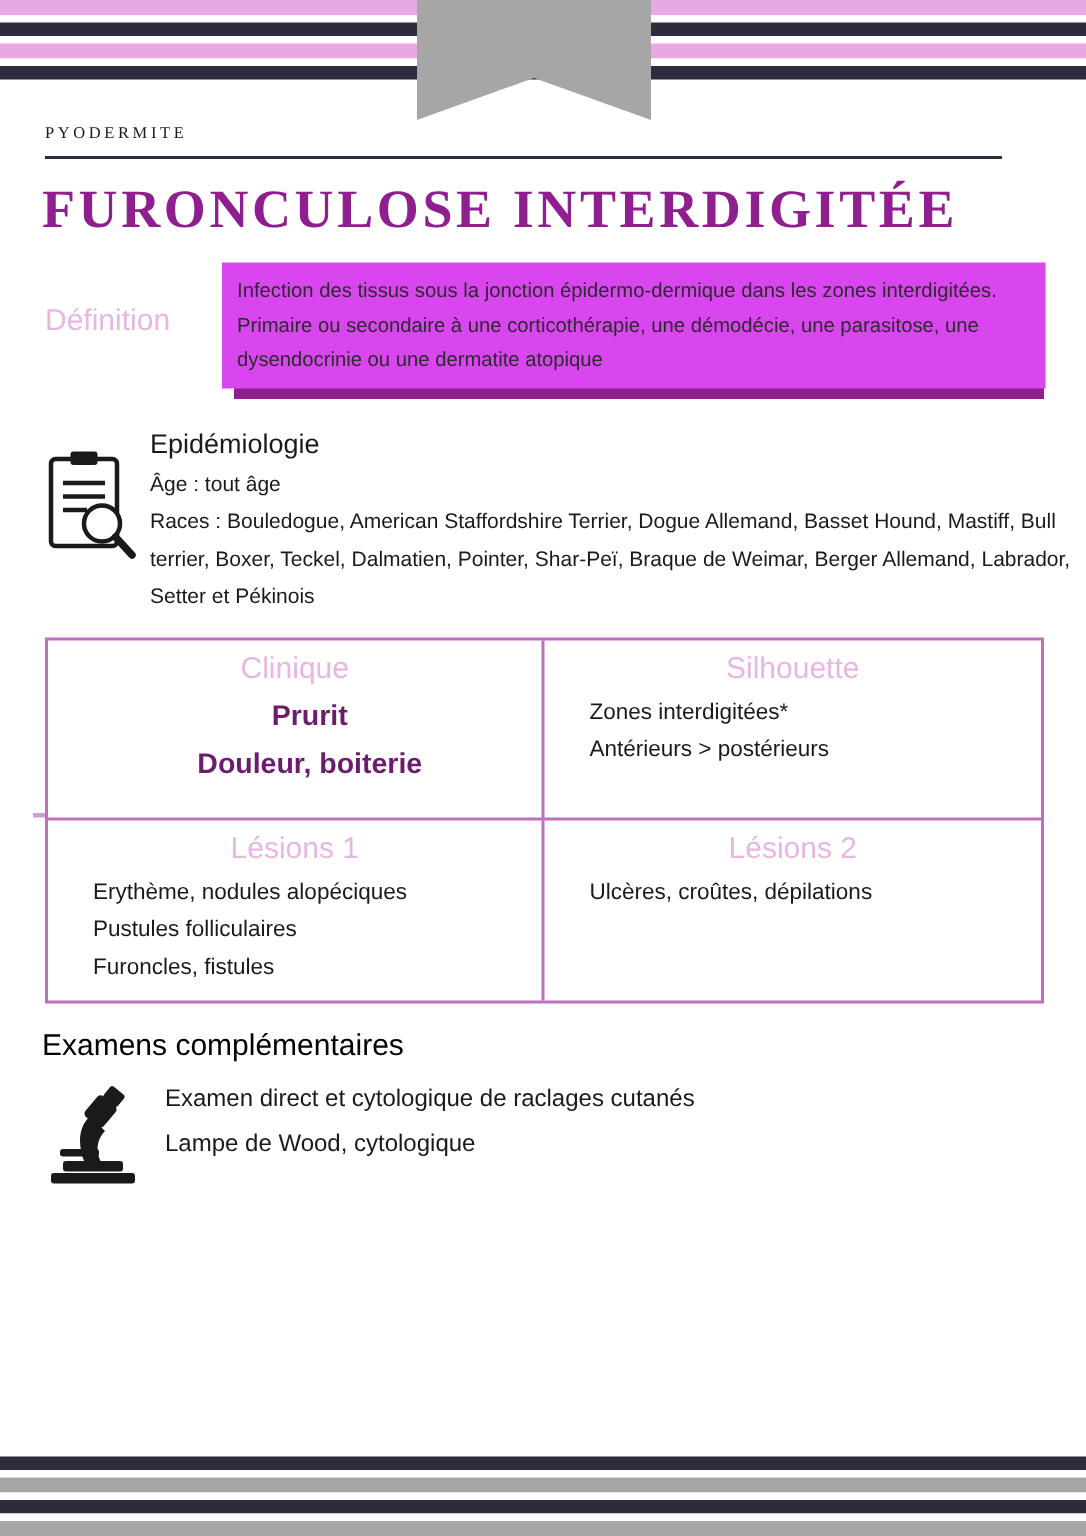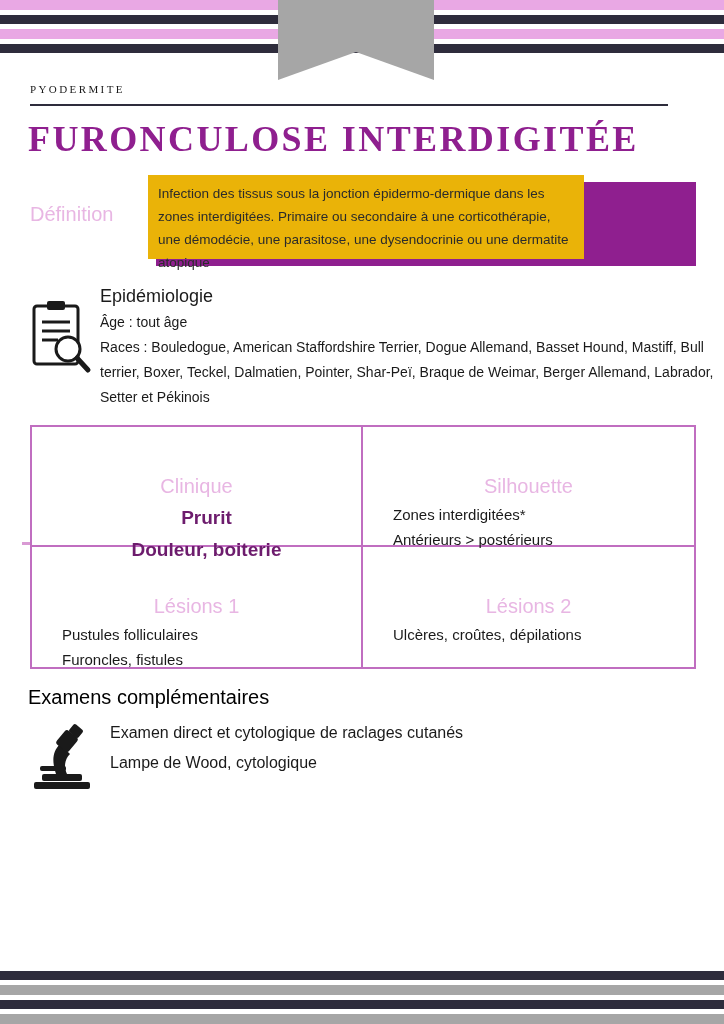--- a/index.html
+++ b/index.html
@@ -100,23 +100,23 @@
     top: 182px;
     left: 156px;
     width: 540px;
     height: 84px;
     background: #8f1f8f;
   }
   .def-box {
     position: absolute;
     top: 175px;
     left: 148px;
-    width: 436px;
+    width: 549px;
     height: 84px;
-    background: #eab308;
+    background: #d946ef;
     box-sizing: border-box;
     padding: 7px 10px 0 10px;
   }
   .def-text {
     font-size: 13.5px;
     line-height: 23px;
     color: #2b2b2b;
   }
 
   
@@ -162,21 +162,20 @@
     height: 50%;
     padding: 8px 10px;
   }
   .cell.left { border-right: 2px solid #c06ec0; }
   .cell.toprow { border-bottom: 2px solid #c06ec0; }
   .cell-title {
     text-align: center;
     font-size: 20px;
     color: #e8b6e3;
     margin-bottom: 4px;
-    margin-top: 40px;
   }
   .cell-body {
     font-size: 15px;
     line-height: 25px;
     color: #1a1a1a;
     margin-left: 20px;
   }
   .cell-body.bold {
     text-align: center;
     font-weight: bold;
@@ -292,20 +291,21 @@
     <div class="cell-title">Silhouette</div>
     <div class="cell-body">
       <div>Zones interdigitées*</div>
       <div>Antérieurs &gt; postérieurs</div>
     </div>
   </div>
 
   <div class="cell left">
     <div class="cell-title">Lésions 1</div>
     <div class="cell-body">
+      <div>Erythème, nodules alopéciques</div>
       <div>Pustules folliculaires</div>
       <div>Furoncles, fistules</div>
     </div>
   </div>
 
   <div class="cell">
     <div class="cell-title">Lésions 2</div>
     <div class="cell-body">
       <div>Ulcères, croûtes, dépilations</div>
     </div>

